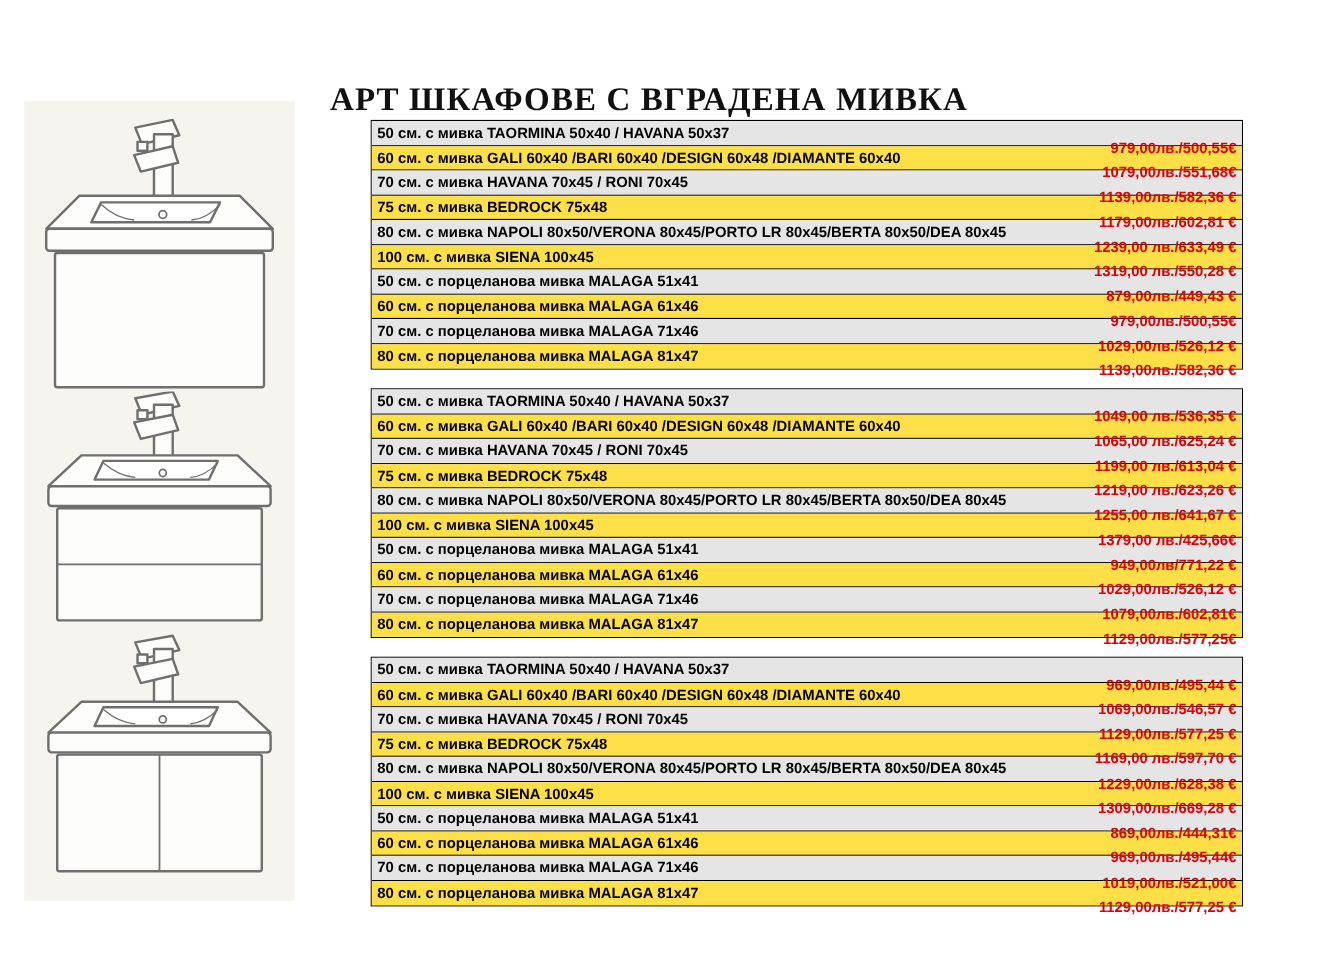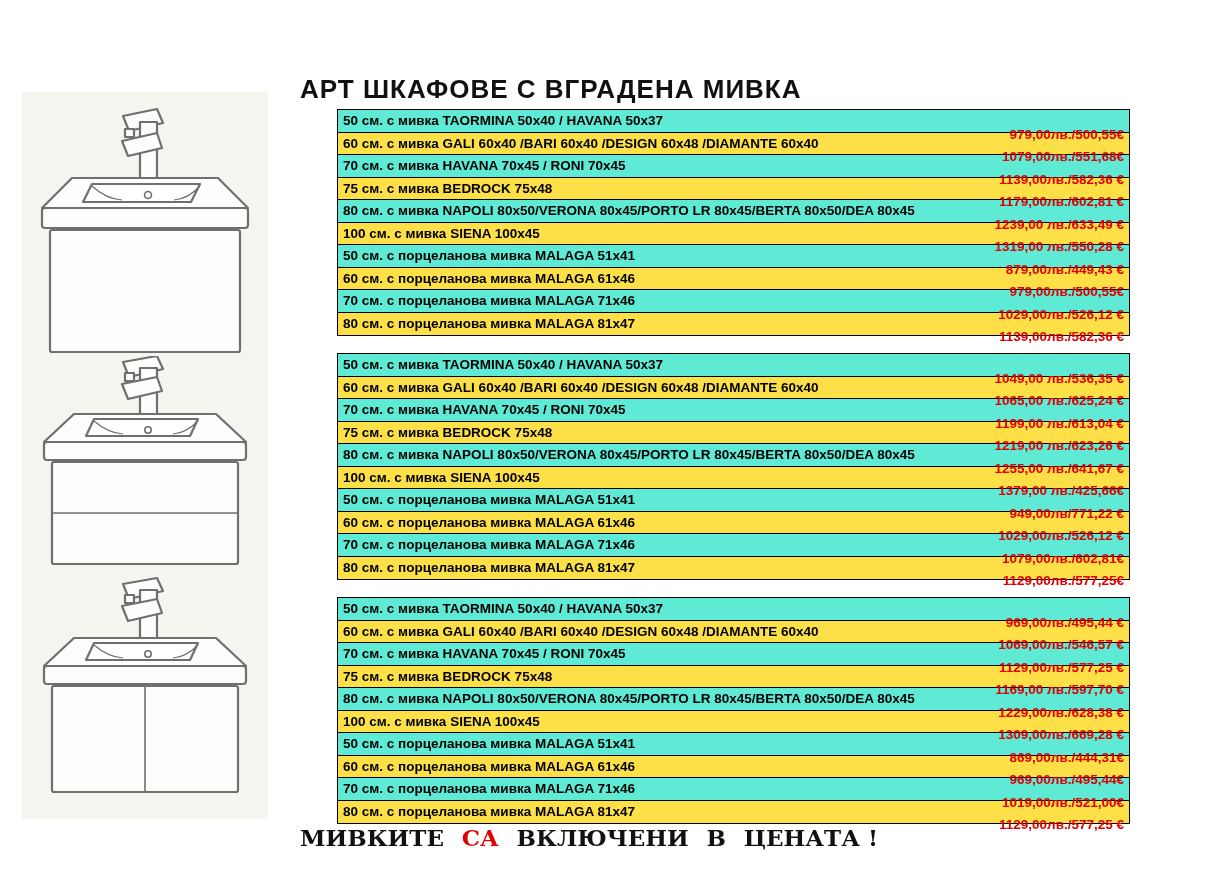--- a/index.html
+++ b/index.html
@@ -7,29 +7,29 @@
   .page { position:relative; width:1205px; height:887px; background:#fff; }
 
   
   .img-panel { position:absolute; left:22px; top:92px; width:246px; height:727px; background:#f6f4ee; }
   .vanity-svg { position:absolute; left:22px; }
   .svg1 { top:100px; }
   .svg2 { top:356px; }
   .svg3 { top:576px; }
 
   
-  .title { position:absolute; left:300px; top:74px; font-family:Liberation Sans, sans-serif;
-           font-weight:bold; font-size:26px; letter-spacing:1px; color:#111; white-space:nowrap; }
+  .title { position:absolute; left:300px; top:74px; font-family:Liberation Serif, serif;
+           font-weight:bold; font-size:30px; letter-spacing:1px; color:#111; white-space:nowrap; }
 
   
   .price-table { position:absolute; left:337px; width:793px; border:1.5px solid #000; background:#fff; }
   .t1 { top:109px; } .t2 { top:353px; } .t3 { top:597px; }
   .prow { display:flex; height:22.5px; border-bottom:1.5px solid #000; background:#fde047; }
   .prow:last-child { border-bottom:none; }
-  .prow.shaded { background:#5eead4; }
+  .prow.shaded { background:#e5e5e5; }
   .pdesc { flex:1; display:flex; align-items:center; padding-left:5px; font-size:13.5px;
            font-weight:bold; color:#000; white-space:nowrap; overflow:hidden; }
   .pprice { width:162px; border-left:1.5px solid #000; display:flex; align-items:center;
             justify-content:flex-end; padding-right:5px; font-size:13.5px; font-weight:bold;
             color:#e00000; white-space:nowrap;margin-top:24px; }
 
   
   .footer { position:absolute; left:300px; top:824px; width:578px; display:flex;
             justify-content:space-between; font-family:"DejaVu Serif", serif;
             font-weight:bold; font-size:23px; color:#111; white-space:nowrap; }
@@ -216,21 +216,14 @@
       <div class="prow shaded">
         <div class="pdesc">70 см. с порцеланова мивка MALAGA 71x46</div>
         <div class="pprice">1019,00лв./521,00€</div>
       </div>
       <div class="prow">
         <div class="pdesc">80 см. с порцеланова мивка MALAGA 81x47</div>
         <div class="pprice">1129,00лв./577,25 €</div>
       </div>
     </div>
 
-  <div class="footer">
-    <span>МИВКИТЕ</span>
-    <span class="red">СА</span>
-    <span>ВКЛЮЧЕНИ</span>
-    <span>В</span>
-    <span>ЦЕНАТА !</span>
-  </div>
 
 </div>
 
 </body></html>

